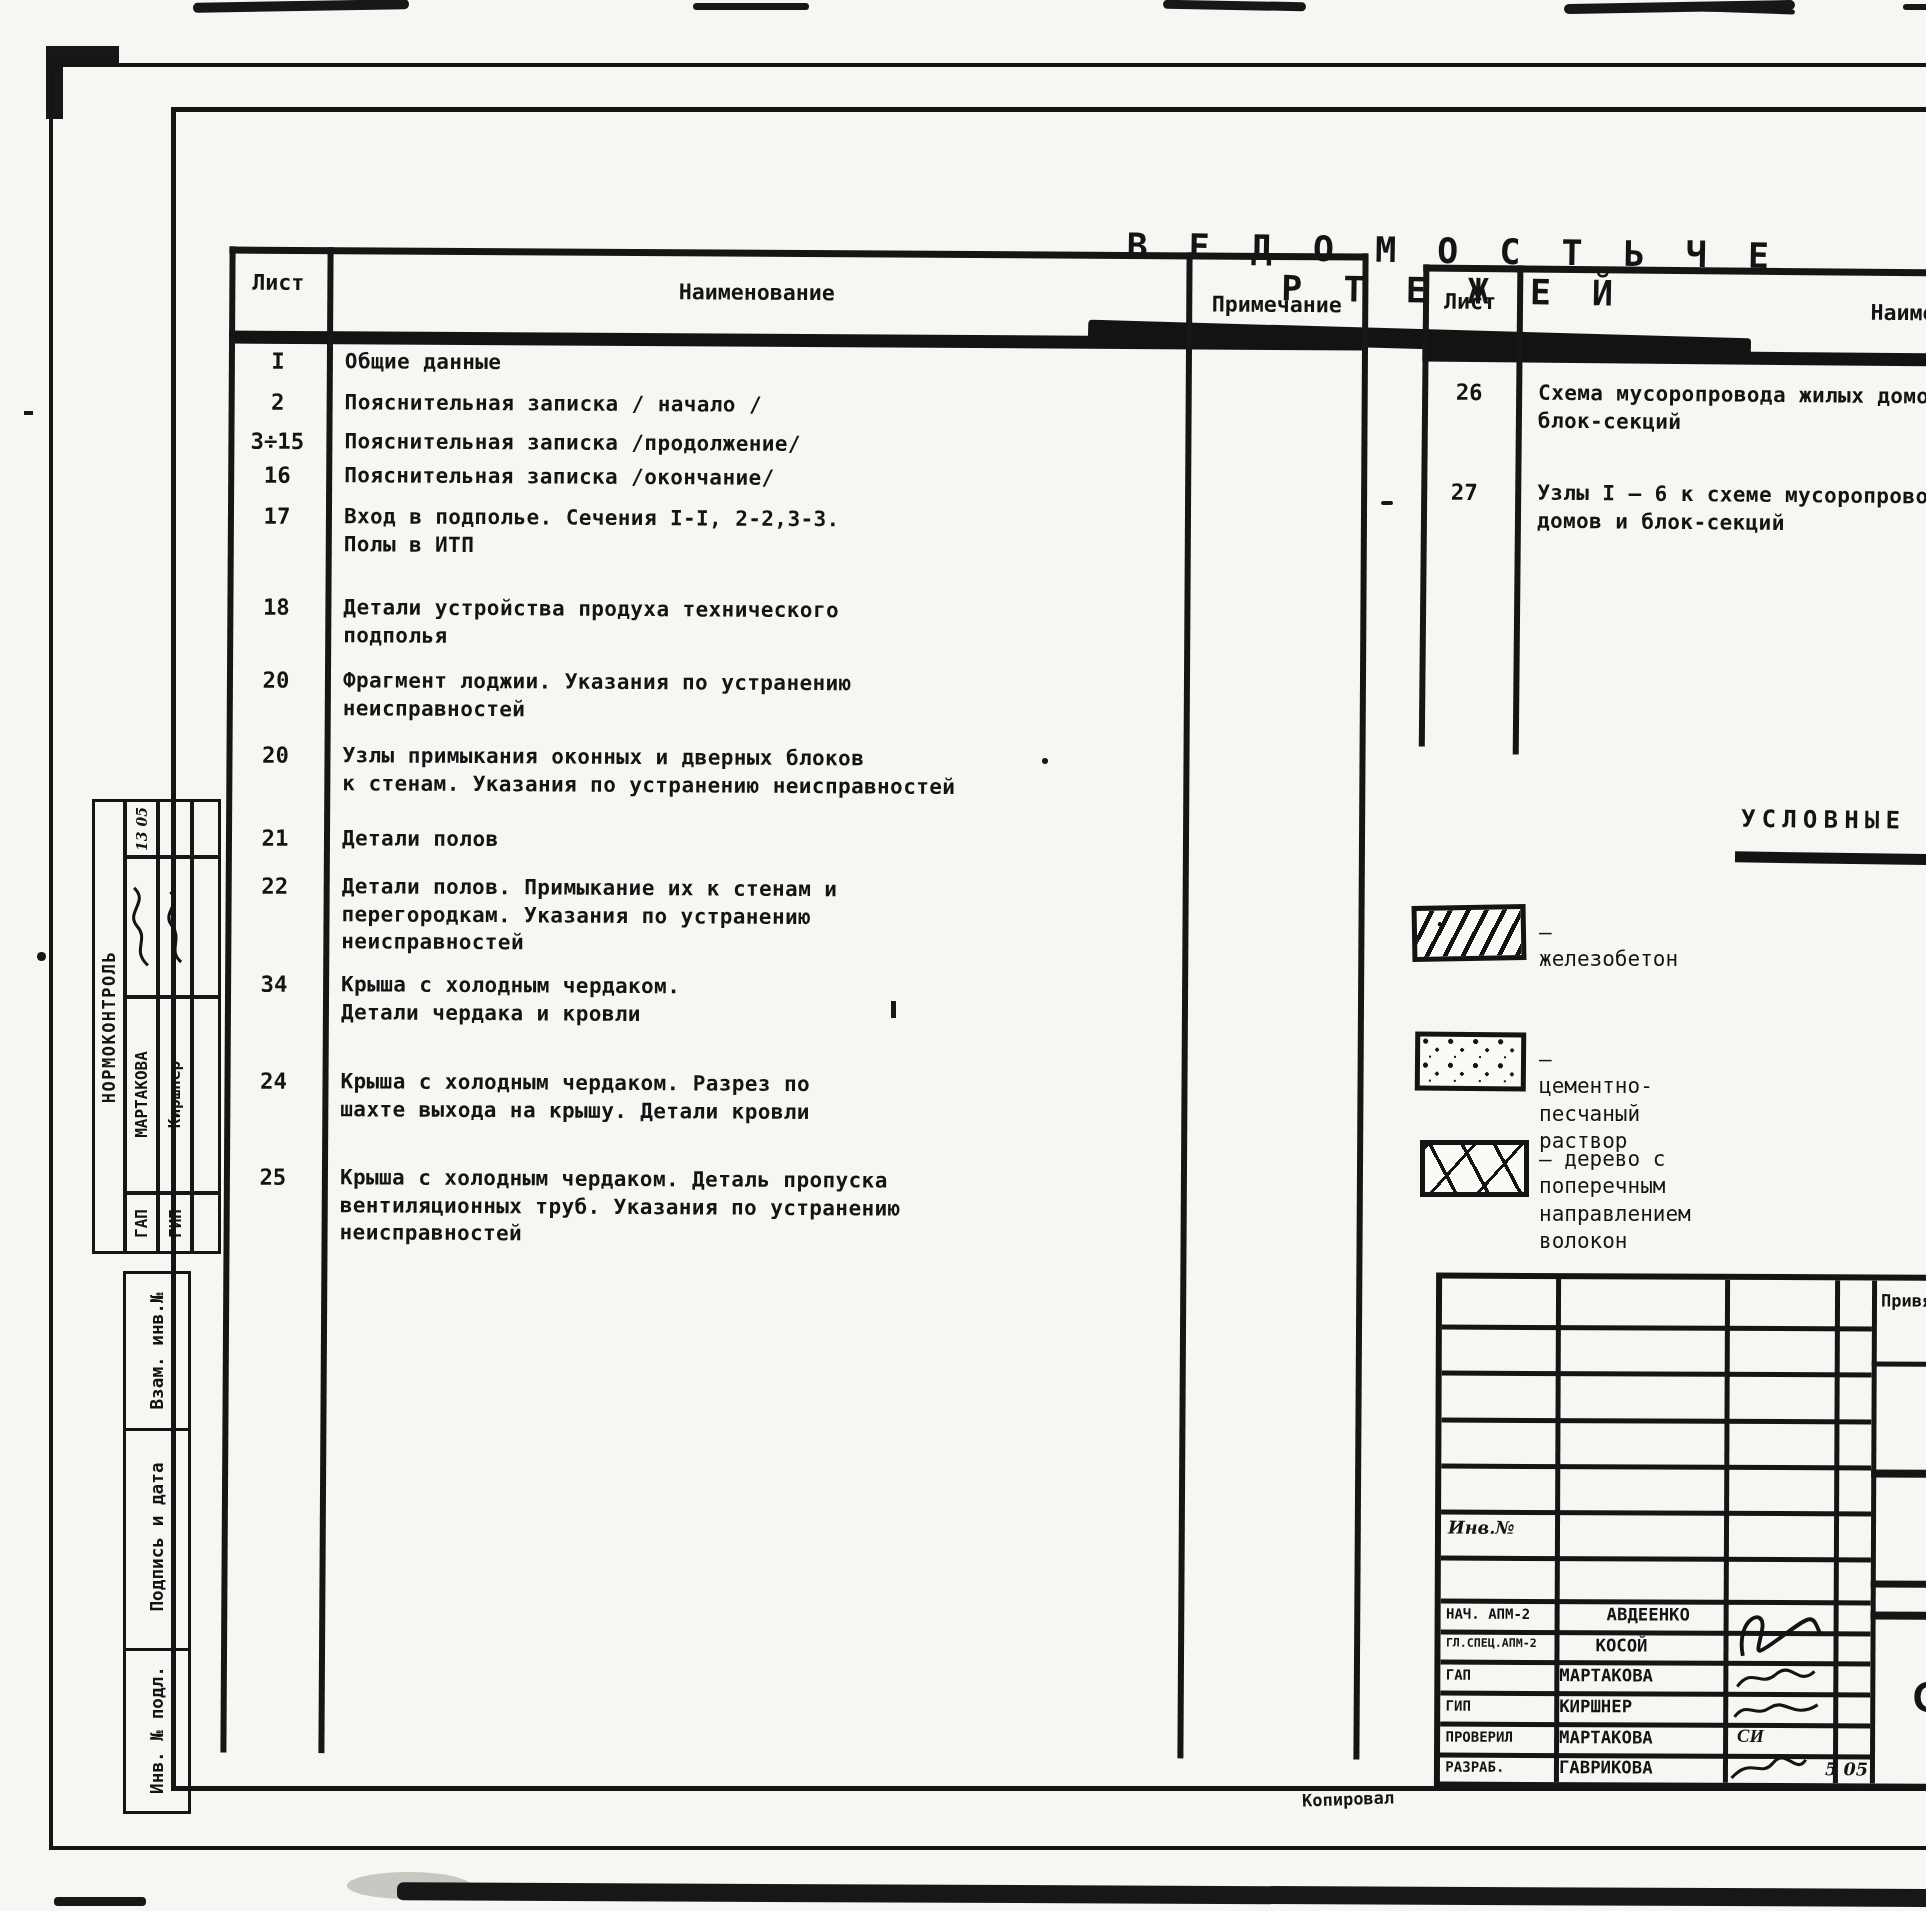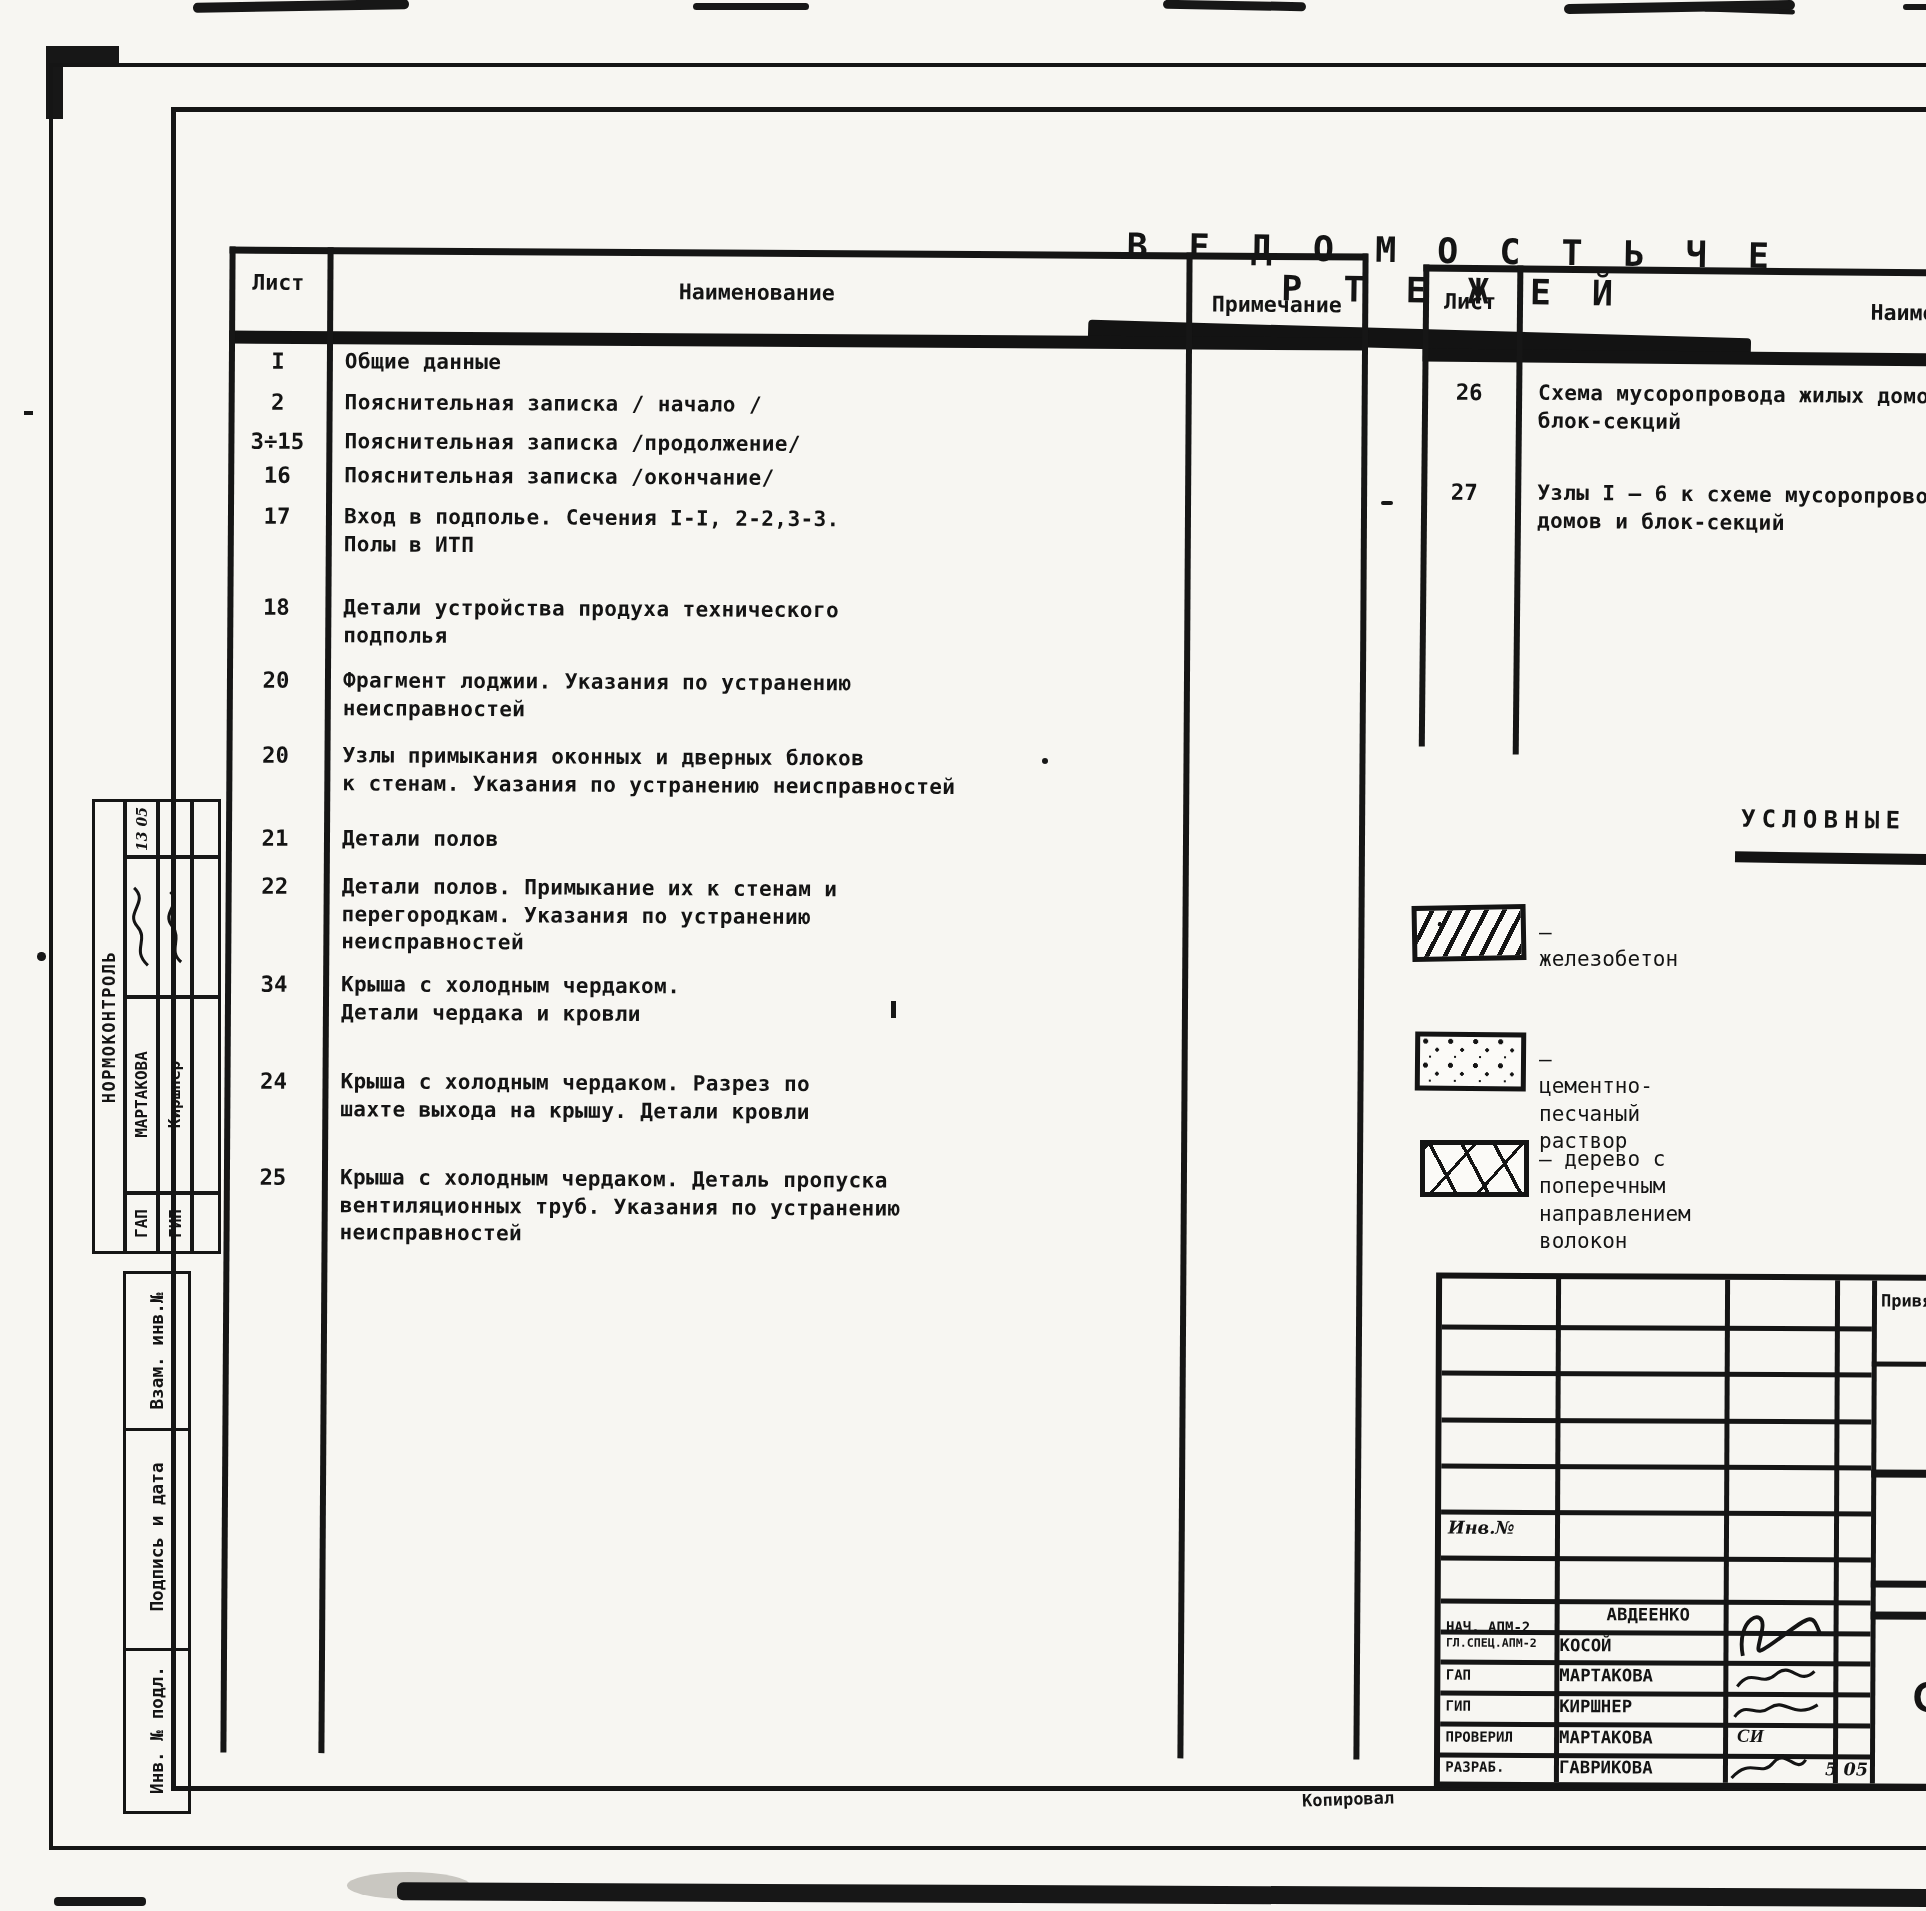--- a/index.html
+++ b/index.html
@@ -246,24 +246,24 @@
 
     <div class="abs" style="left:439px;top:9.6px;font-size:17px;font-weight:bold;">Привязан</div>
     <div class="abs hand" style="left:7px;top:238px;font-size:17.7px;">Инв.№</div>
 
     <div class="abs hand" style="left:455px;top:231px;width:535px;font-size:23px;text-align:center;letter-spacing:0.4px;">144-019.13.87, 144-020.13.87, 144-021.13.87</div>
 
     <div class="abs" style="left:433px;top:305px;width:678px;font-size:20.4px;font-weight:bold;text-align:center;letter-spacing:0.4px;">Жилые дома и блок-секции из ячеистого бетона</div>
 
     <div class="abs ctr" style="left:430px;top:339px;width:430px;height:154px;font-size:43px;font-weight:600;font-family:'Liberation Sans',sans-serif;letter-spacing:1.9px;">Общие данные</div>
 
-    <div class="role" style="left:5.4px;top:327px;margin-top:13px;">НАЧ. АПМ-2</div>
+    <div class="role" style="left:5.4px;top:327px;">НАЧ. АПМ-2</div>
     <div class="pname" style="left:134px;top:325px;margin-left:32px;">АВДЕЕНКО</div>
     <div class="role" style="left:5.4px;top:357px;font-size:11.6px;">ГЛ.СПЕЦ.АПМ-2</div>
-    <div class="pname" style="left:119px;top:356px;">КОСОЙ</div>
+    <div class="pname" style="left:119px;top:356px;padding-left:36px;">КОСОЙ</div>
     <div class="role" style="left:5.4px;top:388px;">ГАП</div>
     <div class="pname" style="left:119px;top:386px;">МАРТАКОВА</div>
     <div class="role" style="left:5.4px;top:419px;">ГИП</div>
     <div class="pname" style="left:119px;top:417px;">КИРШНЕР</div>
     <div class="role" style="left:5.4px;top:450px;">ПРОВЕРИЛ</div>
     <div class="pname" style="left:119px;top:448px;">МАРТАКОВА</div>
     <div class="role" style="left:5.4px;top:480px;">РАЗРАБ.</div>
     <div class="pname" style="left:119px;top:478px;">ГАВРИКОВА</div>
 
     <div class="sig" style="left:287px;top:322px;">

